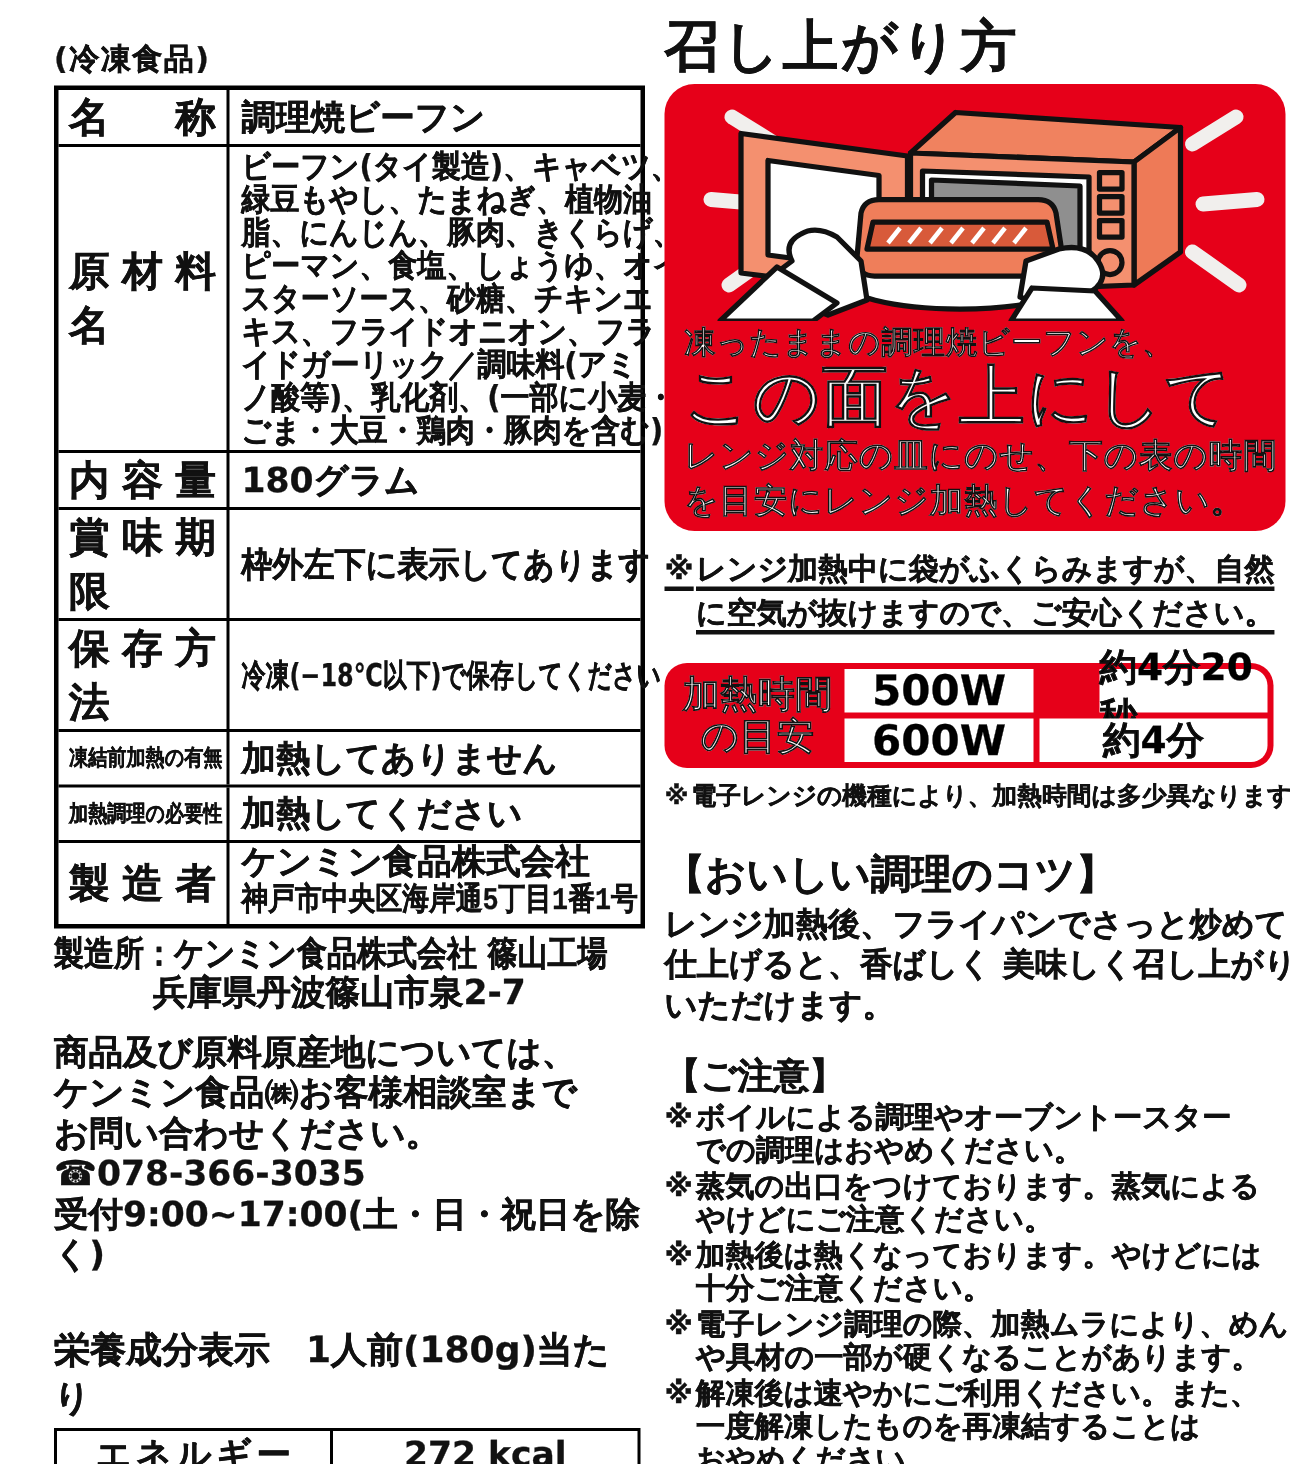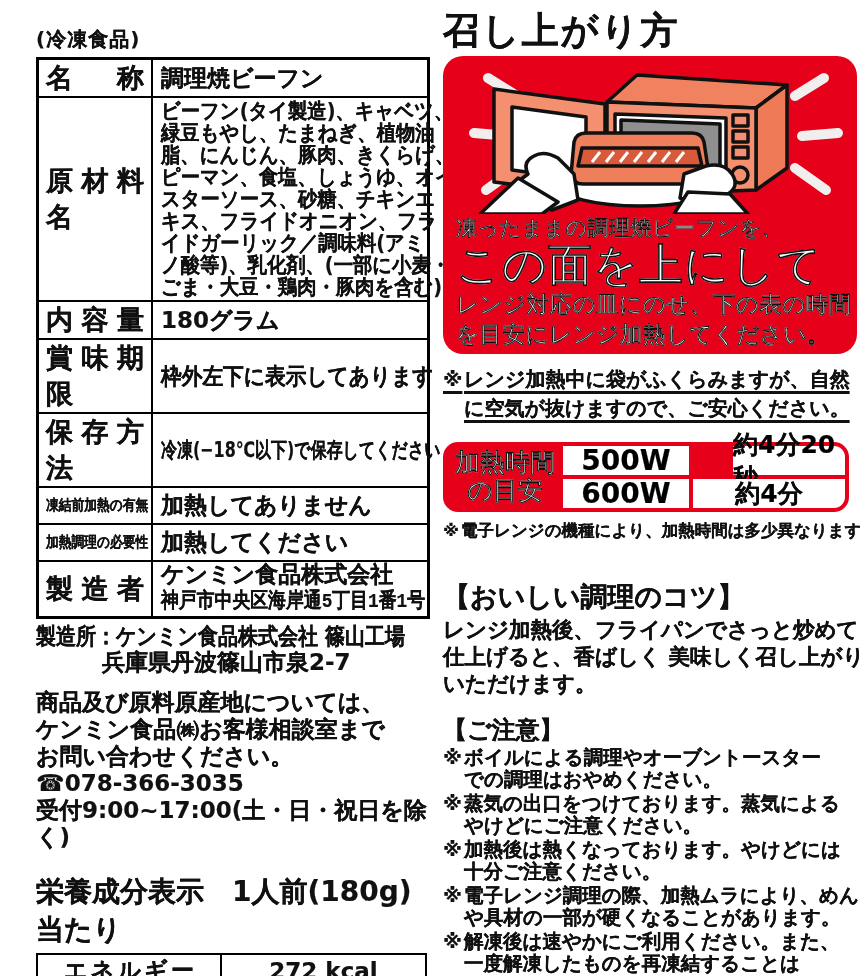--- a/index.html
+++ b/index.html
@@ -47,21 +47,21 @@
   .maker-line1 { font-size:23px; line-height:25px; }
   .maker-line2 { font-size:21px; line-height:25px; white-space:nowrap; transform:scaleX(0.85); transform-origin:left center; }
 
   .factory { margin-top:4px; }
   .factory-line1 { font-size:23px; line-height:26px; white-space:nowrap; transform:scaleX(0.87); transform-origin:left center; }
   .factory-line2 { font-size:23px; line-height:26px; padding-left:66px; }
 
   .contact { margin-top:14px; }
   .contact div { font-size:23px; line-height:27px; }
 
-  .nutrition-title { margin-top:22px; font-size:28px; margin-bottom:4px; }
+  .nutrition-title { margin-top:33px; font-size:24px; margin-bottom:4px; }
   .nut-table { border:2.5px solid #000; width:391px; }
   .nut-row { display:flex; }
   .nut-row + .nut-row { border-top:2.5px solid #000; }
   .nut-label {
     width:184px; flex:0 0 184px; border-right:2.5px solid #000;
     display:flex; align-items:center; padding:0 26px; min-height:28px;
   }
   .nut-label span { display:block; width:100%; font-size:23px; text-align:justify; text-align-last:justify; }
   .nut-value { flex:1; display:flex; align-items:center; justify-content:center; font-size:23px; }
 
@@ -96,21 +96,21 @@
   }
   .heat-grid { flex:1; display:grid; grid-template-columns:126px 1fr; grid-template-rows:29px 29px; gap:4px; }
   .heat-cell { background:#fff; color:#000; display:flex; align-items:center; justify-content:center; }
   .heat-cell.watt { font-size:28px; }
   .heat-cell.time { font-size:25px; }
   .heat-cell.c2 { border-top-right-radius:11px;margin-left:40px; }
   .heat-cell.c4 { border-bottom-right-radius:11px; }
 
   .heating-note { margin-top:9px; font-size:16.5px; line-height:20px; padding-left:18px; }
 
-  .tips { margin-top:40px; }
+  .tips { margin-top:27px; }
   .tips-heading { font-size:27px; line-height:32px; margin-bottom:3px; }
   .tips-body { font-size:21.5px; line-height:27px; white-space:pre; }
 
   .caution { margin-top:19px; }
   .caution-heading { font-size:24px; line-height:28px; margin-bottom:3px; }
   .caution-item { font-size:19.5px; line-height:22px; margin-bottom:2px; }
 
   :root { --red:#e60019; }
 </style>
 </head>

